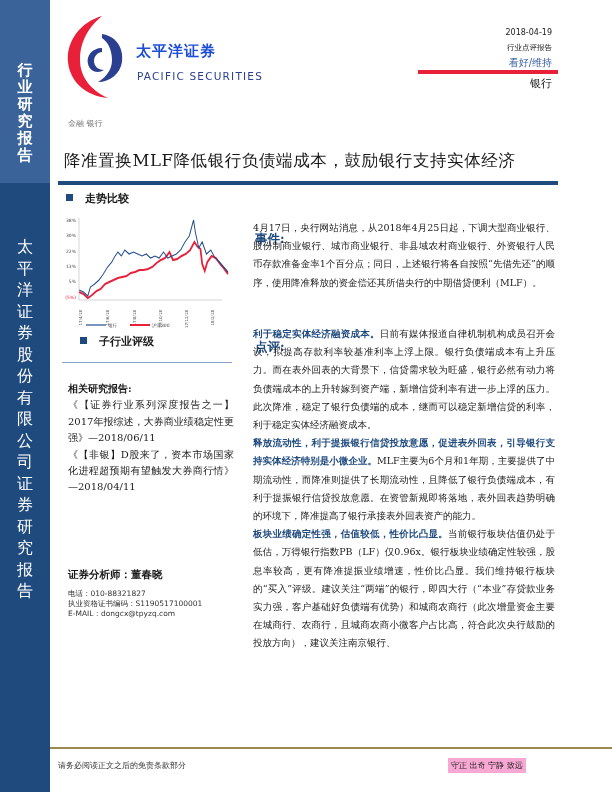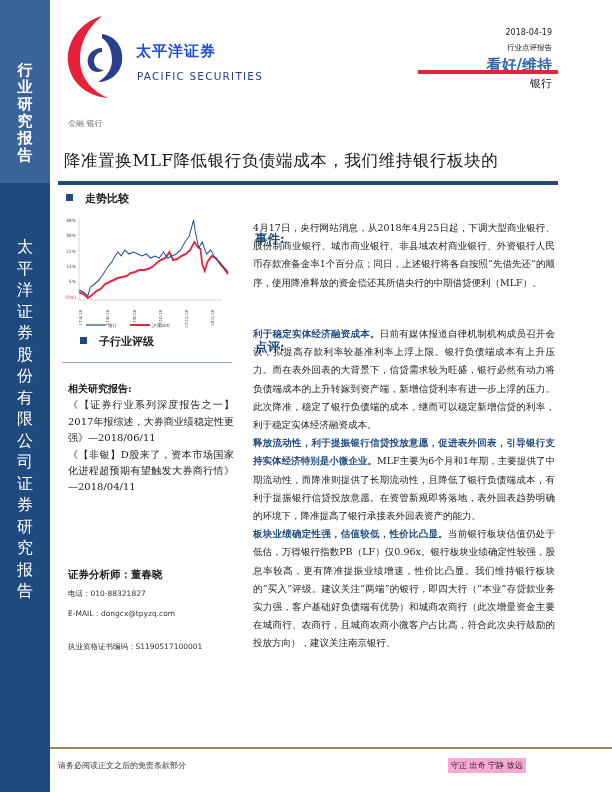--- a/index.html
+++ b/index.html
@@ -13,41 +13,41 @@
   .vt1 { top:62px; font-size:15px; line-height:17px; }
   .vt2 { top:236px; font-size:16px; line-height:21.5px; font-weight:normal; }
 
   .logo { position:absolute; left:62px; top:12px; width:68px; height:86px; }
   .brand-cn { position:absolute; left:136px; top:42px; font-family:Liberation Serif, serif; font-weight:bold; font-size:15px; color:#1d4ed8; letter-spacing:1px; }
   .brand-en { position:absolute; left:137px; top:70px; font-family:"DejaVu Sans", sans-serif; font-size:10.5px; color:#2a3f8f; letter-spacing:1.2px; }
   .sector-tag { position:absolute; left:68px; top:118px; font-size:8px; color:#777; font-family:"DejaVu Sans", sans-serif; }
 
   .meta-date { position:absolute; right:60px; top:28px; font-size:8px; font-family:"DejaVu Sans", sans-serif; }
   .meta-type { position:absolute; right:60px; top:43px; font-size:7.5px; font-family:"DejaVu Sans", sans-serif; }
-  .meta-rating { position:absolute; right:60px; top:56px; font-size:15px; color:#3a62a8; font-family:"DejaVu Sans", sans-serif;font-weight:bold; }
+  .meta-rating { position:absolute; right:60px; top:56px; font-size:10px; color:#3a62a8; font-family:"DejaVu Sans", sans-serif; }
   .meta-redline { position:absolute; left:418px; top:70px; width:140px; height:4px; background:#e8203a; }
   .meta-sector { position:absolute; right:60px; top:76px; font-size:11px; font-family:"DejaVu Sans", sans-serif; }
 
   .title { position:absolute; left:64px; top:150px; font-size:16.5px; font-weight:normal; letter-spacing:0.6px; color:#1a1a1a; }
   .title-rule { position:absolute; left:58px; top:181px; width:500px; height:4px; background:#1f4a7e; }
 
   .sec-head { position:absolute; font-weight:bold; font-size:11px; }
   .sec-head .sq { display:inline-block; width:7px; height:7px; background:#1f4a7e; margin-right:12px; vertical-align:1px; }
   .h-trend { left:66px; top:191px; }
   .h-sub { left:80px; top:334px; }
   .sub-rule { position:absolute; left:62px; top:362px; width:170px; height:1px; background:#8aa3c4; }
 
   .chart { position:absolute; left:62px; top:212px; width:172px; height:118px; }
 
   .related { position:absolute; left:68px; top:381px; width:166px; font-size:10px; line-height:16.4px; }
   .related .rh { font-weight:bold; }
   .related p { text-align:justify; }
   .analyst { position:absolute; left:68px; top:568px; font-weight:bold; font-size:10.5px; }
   .contact { position:absolute; left:68px; font-size:7.5px; font-family:"DejaVu Sans", sans-serif; color:#333; }
-  .c1 { top:589px; } .c2 { top:609px; } .c3 { top:642px; }
+  .c1 { top:589px; } .c2 { top:609px; } .c3 { top:599px; }
 
   .main { position:absolute; left:253px; width:302px; font-size:9.5px; line-height:18.2px; text-align:justify; }
   .mh { position:absolute; left:255px; font-weight:bold; font-size:12.5px; color:#1f4a7e;margin-top:35px; }
   .mh1 { top:196px; }
   .mh2 { top:304px; }
   .ev { top:219px; }
   .cm { top:325px; }
   .bl { color:#1f4a7e; font-weight:bold; }
 
   .footer-rule { position:absolute; left:50px; top:747px; width:562px; height:2px; background:#9a8a50; }
@@ -95,21 +95,21 @@
 <div class="brand-cn">太平洋证券</div>
 <div class="brand-en">PACIFIC SECURITIES</div>
 <div class="sector-tag">金融 银行</div>
 
 <div class="meta-date">2018-04-19</div>
 <div class="meta-type">行业点评报告</div>
 <div class="meta-rating">看好/维持</div>
 <div class="meta-redline"></div>
 <div class="meta-sector">银行</div>
 
-<h1 class="title">降准置换MLF降低银行负债端成本，我们维持银行板块的</h1>
+<h1 class="title">降准置换MLF降低银行负债端成本，鼓励银行支持实体经济</h1>
 <div class="title-rule"></div>
 
 <div class="sec-head h-trend"><span class="sq"></span><span>走势比较</span></div>
 
 <svg class="chart" viewBox="0 0 172 118">
   <g font-family="DejaVu Sans, sans-serif" font-size="4.5" fill="#444" text-anchor="end">
     <text x="14" y="10">38%</text>
     <text x="14" y="25">30%</text>
     <text x="14" y="41">22%</text>
     <text x="14" y="56">13%</text>

